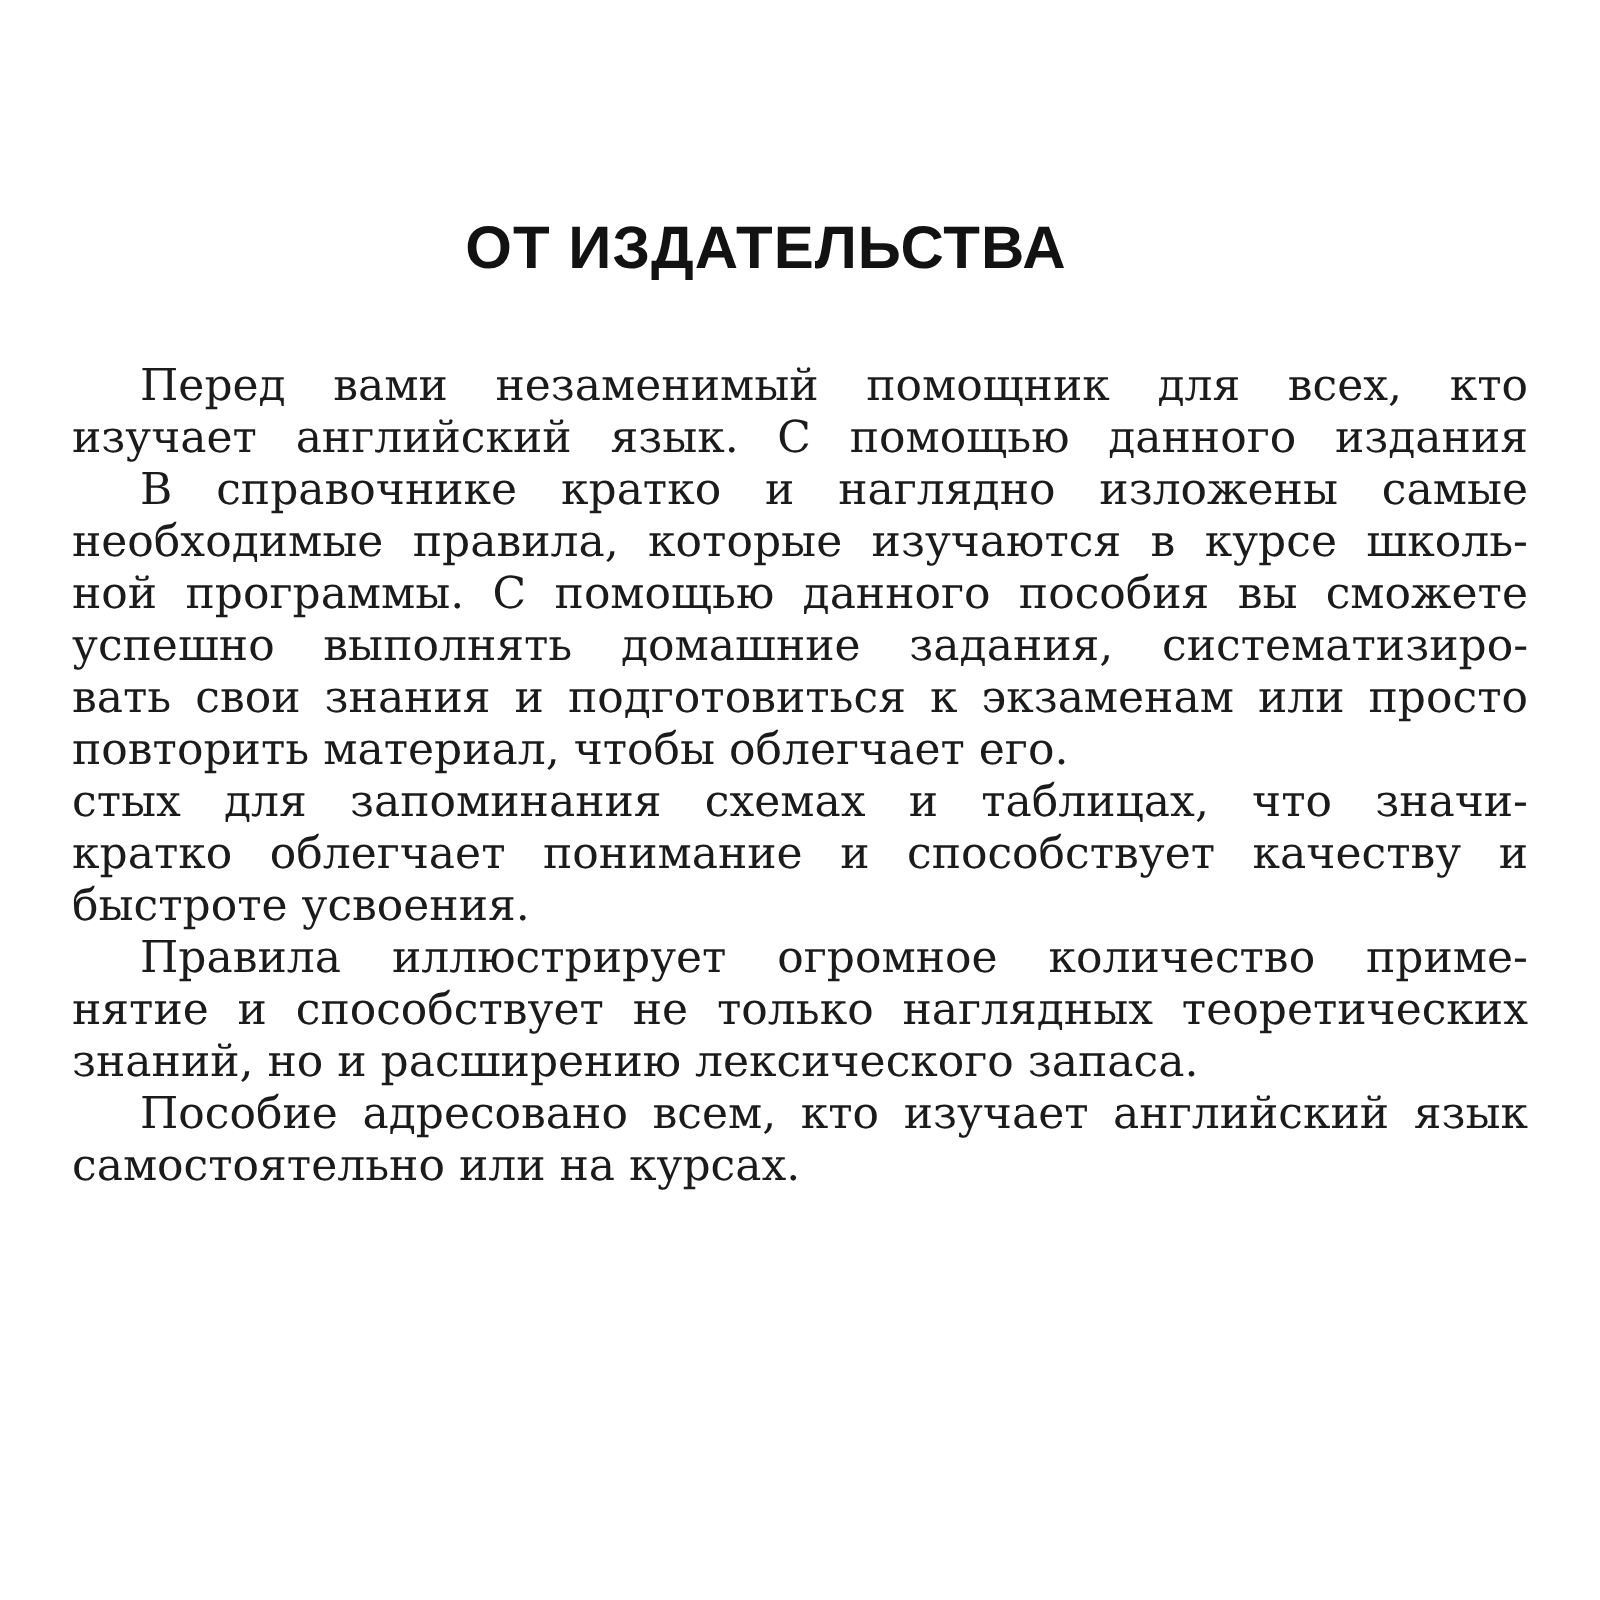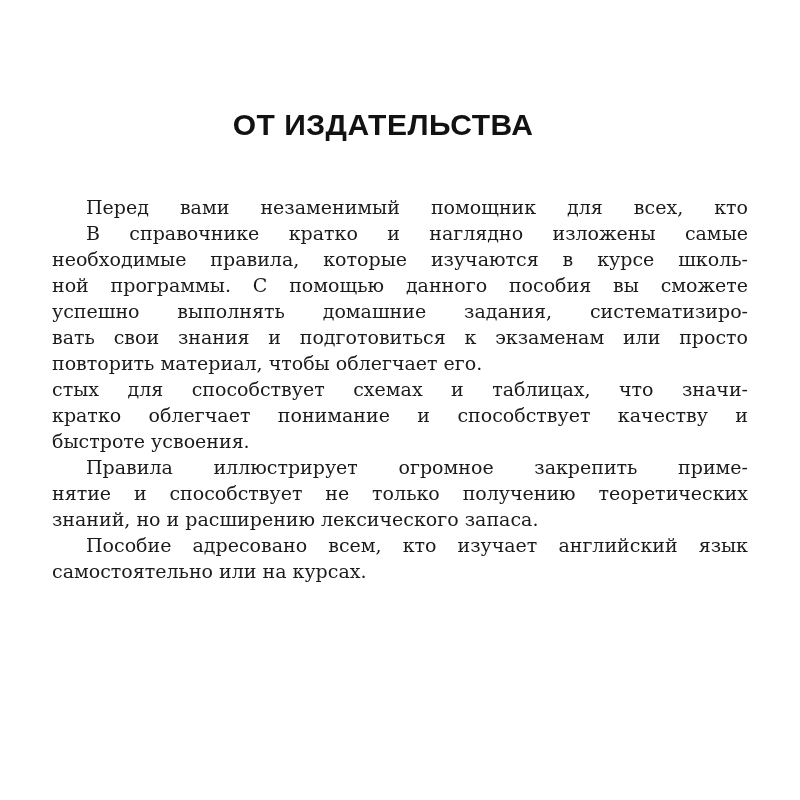--- a/index.html
+++ b/index.html
@@ -10,37 +10,37 @@
   .page {
     position: relative;
     width: 800px;
     height: 800px;
     background: #ffffff;
     overflow: hidden;
     font-family: "DejaVu Serif", serif;
     color: #1b1b1b;
   }
   .content {
-    padding: 0 52px;
+    padding: 0 36px;
   }
   h1.page-title {
     margin: 108px 0 0 0;
     position: relative;
     left: -17px;
     text-align: center;
     font-family: "Liberation Sans", sans-serif;
     font-weight: bold;
     font-size: 30px;
     line-height: 34px;
     letter-spacing: 0.5px;
     color: #121212;
   }
   .body-text {
-    margin-top: 52px;
-    font-size: 19px;
+    margin-top: 39px;
+    font-size: 22px;
     line-height: 26px;
   }
   .para {
     margin: 0;
     padding: 0;
   }
   .line {
     display: block;
     text-align: justify;
     text-align-last: justify;
@@ -56,37 +56,38 @@
 </style>
 </head>
 <body>
 
 <div class="page">
   <div class="content">
     <h1 class="page-title">ОТ ИЗДАТЕЛЬСТВА</h1>
     <div class="body-text">
         <p class="para">
           <span class="line first">Перед вами незаменимый помощник для всех, кто</span>
+          <span class="line">изучает английский язык. С помощью данного издания</span>
         </p>
         <p class="para">
           <span class="line first">В справочнике кратко и наглядно изложены самые</span>
           <span class="line">необходимые правила, которые изучаются в курсе школь-</span>
           <span class="line">ной программы. С помощью данного пособия вы сможете</span>
           <span class="line">успешно выполнять домашние задания, систематизиро-</span>
           <span class="line">вать свои знания и подготовиться к экзаменам или просто</span>
           <span class="line last">повторить материал, чтобы облегчает его.</span>
         </p>
         <p class="para">
-          <span class="line">стых для способствует схемах и таблицах, что значи-</span>
+          <span class="line">стых для запоминания схемах и таблицах, что значи-</span>
           <span class="line">кратко облегчает понимание и способствует качеству и</span>
           <span class="line last">быстроте усвоения.</span>
         </p>
         <p class="para">
-          <span class="line first">Правила иллюстрирует огромное закрепить приме-</span>
-          <span class="line">нятие и способствует не только получению теоретических</span>
+          <span class="line first">Правила иллюстрирует огромное количество приме-</span>
+          <span class="line">нятие и способствует не только наглядных теоретических</span>
           <span class="line last">знаний, но и расширению лексического запаса.</span>
         </p>
         <p class="para">
           <span class="line first">Пособие адресовано всем, кто изучает английский язык</span>
           <span class="line last">самостоятельно или на курсах.</span>
         </p>
       </div>
   </div>
 </div>
 

